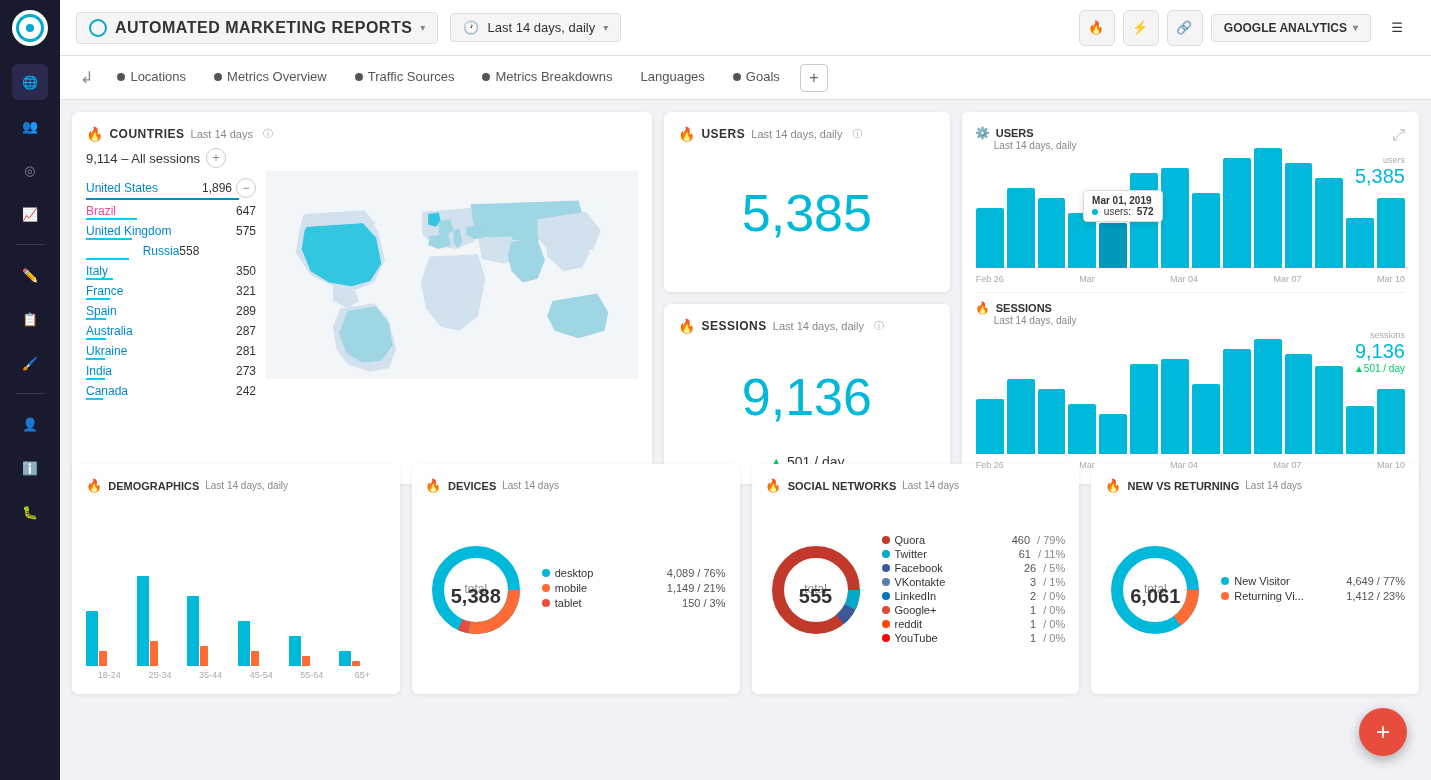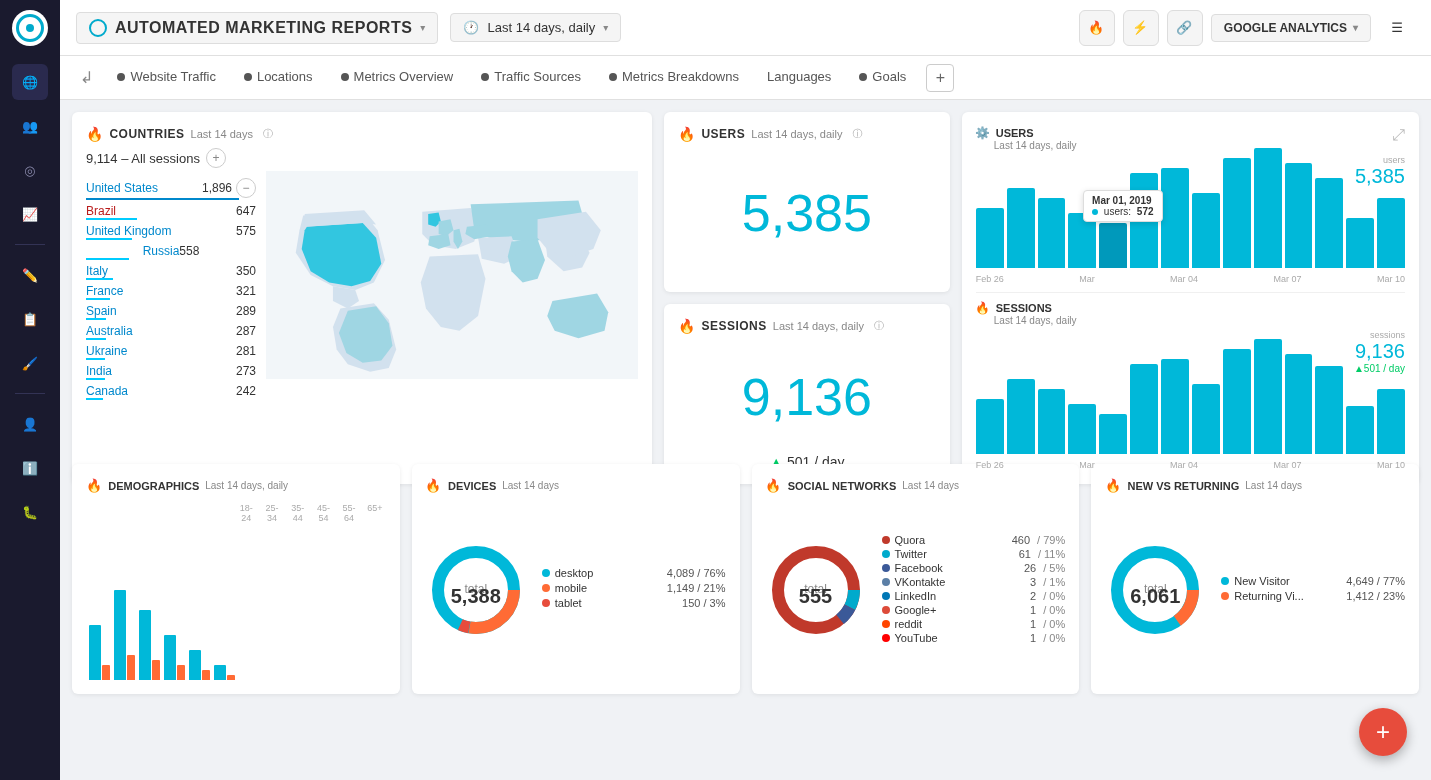--- a/index.html
+++ b/index.html
@@ -148,24 +148,20 @@
       <div class="topbar-menu">
         <span>☰</span>
       </div>
     </div>
   </div>
 
   <div class="nav-tabs">
     <div class="nav-tab-back">↲</div>
     <div class="nav-tab">
       <span class="nav-tab-dot" style="background:#555"></span>
-      <span>Website Traffic</span>
-    </div>
-    <div class="nav-tab">
-      <span class="nav-tab-dot" style="background:#555"></span>
       <span>Locations</span>
     </div>
     <div class="nav-tab">
       <span class="nav-tab-dot" style="background:#555"></span>
       <span>Metrics Overview</span>
     </div>
     <div class="nav-tab">
       <span class="nav-tab-dot" style="background:#555"></span>
       <span>Traffic Sources</span>
     </div>
@@ -205,21 +201,21 @@
                 <span style="font-size:12px;color:#0088cc;cursor:pointer">United States</span>
                 <div style="display:flex;align-items:center;gap:4px">
                   <span style="font-size:12px">1,896</span>
                   <div class="minus-btn">−</div>
                 </div>
               </div>
               <div style="height:2px;background:#0088cc;width:90%"></div>
             </div>
             <div style="padding:2px 0">
               <div style="display:flex;justify-content:space-between">
-                <span style="font-size:12px;color:#b91c1c;cursor:pointer">Brazil</span>
+                <span style="font-size:12px;color:#ec4899;cursor:pointer">Brazil</span>
                 <span style="font-size:12px">647</span>
               </div>
               <div style="height:2px;background:#00ccff;width:30%"></div>
             </div>
             <div style="padding:2px 0">
               <div style="display:flex;justify-content:space-between">
                 <span style="font-size:12px;color:#0088cc;cursor:pointer">United Kingdom</span>
                 <span style="font-size:12px">575</span>
               </div>
               <div style="height:2px;background:#00ccff;width:27%"></div>
@@ -463,21 +459,21 @@
     </div>
 
     <div class="row2">
 
       <div class="bottom-card">
         <div class="card-header">
           <span style="color:#ff6b35;font-size:13px">🔥</span>
           <span style="font-size:11px;font-weight:700;text-transform:uppercase">DEMOGRAPHICS</span>
           <span style="font-size:10px;color:#888">Last 14 days, daily</span>
         </div>
-        <div style="flex:1;display:flex;flex-direction:row;justify-content:flex-end">
+        <div style="flex:1;display:flex;flex-direction:column;justify-content:flex-end">
           <div class="demo-bars" id="demo-bars">
               <div class="demo-bar-group">
                 <div class="demo-bar-blue" style="width: 12px; height: 55px;"></div>
                 <div class="demo-bar-orange" style="width: 8px; height: 15px;"></div>
               </div>
               <div class="demo-bar-group">
                 <div class="demo-bar-blue" style="width: 12px; height: 90px;"></div>
                 <div class="demo-bar-orange" style="width: 8px; height: 25px;"></div>
               </div>
               <div class="demo-bar-group">

